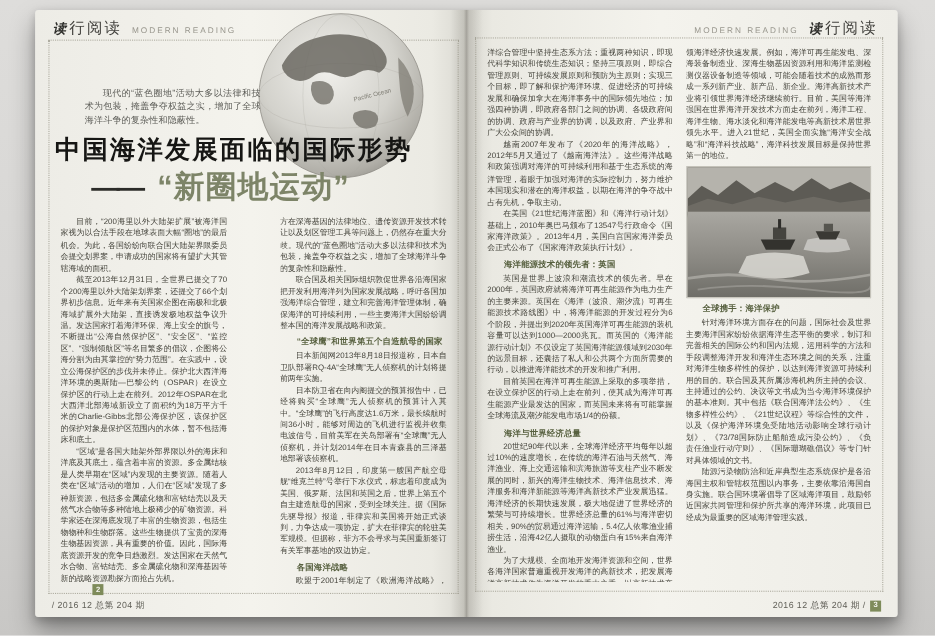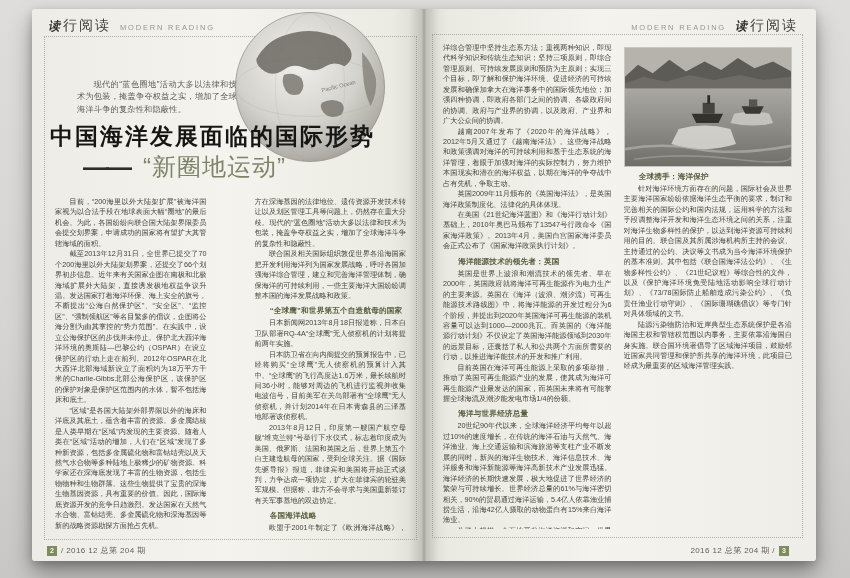--- a/index.html
+++ b/index.html
@@ -45,36 +45,36 @@
   .intro{
     position:absolute;left:20px;top:30px;width:160px;z-index:3;margin:12px;
     font-size:8.2px;line-height:1.5;color:#5c5c57;text-align:justify;text-indent:2em;letter-spacing:.2px;
   }
   .title1{
     position:absolute;left:5px;top:84px;margin:0;z-index:3;
     font-size:23px;font-weight:900;letter-spacing:2px;color:#161614;white-space:nowrap;text-align:center;
   }
   .title2{position:absolute;left:38px;top:114px;z-index:3;display:flex;align-items:center;white-space:nowrap;}
   .dash{font-size:26px;font-weight:900;color:#2c2c29;letter-spacing:-3px;}
-  .t2big{font-size:24px;font-weight:400;color:#7d8468;margin-left:14px;letter-spacing:1px;}
+  .t2big{font-size:28px;font-weight:700;color:#7d8468;margin-left:14px;letter-spacing:1px;}
   
   .cols{position:absolute;display:flex;gap:12px;overflow:hidden;}
   .cols-left{left:10px;right:10px;top:160px;bottom:8px;gap:48px;}
   .cols-right{left:10px;right:10px;top:8px;bottom:8px;justify-content:center;}
   .col{flex:1 1 0;min-width:0;overflow:hidden;}
   .t-p,.t-pc{margin:0;font-size:7.2px;line-height:1.45;text-align:justify;color:#45443c;}
   .t-p{text-indent:2em;}
   .t-h{margin:5px 0 2px;font-size:7.6px;font-weight:bold;color:#57603f;text-indent:2em;letter-spacing:.2px;}
   
   .photo{width:100%;height:120px;margin:4px 0 2px;border:1px solid #c9c7be;box-sizing:border-box;overflow:hidden;background:#8e8c86;}
   .photo svg{display:block;width:100%;height:100%;}
   
   .ftr{position:absolute;bottom:5px;display:flex;align-items:center;gap:4px;z-index:5;}
-  .ftr-left{left:15px;}
-  .ftr-right{right:27px;text-align:center;}
+  .ftr-left{left:15px;flex-direction:column;}
+  .ftr-right{right:15px;text-align:center;}
   .pnum{
     display:inline-flex;align-items:center;justify-content:center;
     width:10px;height:10px;background:#7e8b5a;color:#f4f4ee;font-size:7px;font-weight:bold;
   }
   .issue{font-size:8px;color:#5f5e56;letter-spacing:.4px;}
 </style>
 </head>
 <body>
 
 <div class="scene">
@@ -148,30 +148,32 @@
         <span class="brand-en">MODERN READING</span>
         <span class="logo">读</span>
         <span class="brand">行阅读</span>
       </div>
 
       <div class="frame frame-right">
         <div class="cols cols-right">
           <div class="col">
               <p class="t-pc">洋综合管理中坚持生态系方法；重视两种知识，即现代科学知识和传统生态知识；坚持三项原则，即综合管理原则、可持续发展原则和预防为主原则；实现三个目标，即了解和保护海洋环境、促进经济的可持续发展和确保加拿大在海洋事务中的国际领先地位；加强四种协调，即政府各部门之间的协调、各级政府间的协调、政府与产业界的协调，以及政府、产业界和广大公众间的协调。</p>
               <p class="t-p">越南2007年发布了《2020年的海洋战略》，2012年5月又通过了《越南海洋法》。这些海洋战略和政策强调对海洋的可持续利用和基于生态系统的海洋管理，着眼于加强对海洋的实际控制力，努力维护本国现实和潜在的海洋权益，以期在海洋的争夺战中占有先机，争取主动。</p>
-              <p class="t-p">英国2009年11月颁布的《英国海洋法》，是英国海洋政策制度化、法律化的具体体现。</p>
               <p class="t-p">在美国《21世纪海洋蓝图》和《海洋行动计划》基础上，2010年奥巴马颁布了13547号行政命令《国家海洋政策》。2013年4月，美国白宫国家海洋委员会正式公布了《国家海洋政策执行计划》。</p>
               <p class="t-h">海洋能源技术的领先者：英国</p>
               <p class="t-p">英国是世界上波浪和潮流技术的领先者。早在2000年，英国政府就将海洋可再生能源作为电力生产的主要来源。英国在《海洋（波浪、潮汐流）可再生能源技术路线图》中，将海洋能源的开发过程分为6个阶段，并提出到2020年英国海洋可再生能源的装机容量可以达到1000—2000兆瓦。而英国的《海洋能源行动计划》不仅设定了英国海洋能源领域到2030年的远景目标，还囊括了私人和公共两个方面所需要的行动，以推进海洋能技术的开发和推广利用。</p>
-              <p class="t-p">目前英国在海洋可再生能源上采取的多项举措，推动了英国可再生能源产业的发展，使其成为海洋可再生能源产业最发达的国家，而英国未来将有可能掌握全球海流及潮汐能发电市场1/4的份额。</p>
+              <p class="t-p">目前英国在海洋可再生能源上采取的多项举措，在设立保护区的行动上走在前列，使其成为海洋可再生能源产业最发达的国家，而英国未来将有可能掌握全球海流及潮汐能发电市场1/4的份额。</p>
               <p class="t-h">海洋与世界经济总量</p>
               <p class="t-p">20世纪90年代以来，全球海洋经济平均每年以超过10%的速度增长，在传统的海洋石油与天然气、海洋渔业、海上交通运输和滨海旅游等支柱产业不断发展的同时，新兴的海洋生物技术、海洋信息技术、海洋服务和海洋新能源等海洋高新技术产业发展迅猛。海洋经济的长期快速发展，极大地促进了世界经济的繁荣与可持续增长。世界经济总量的61%与海洋密切相关，90%的贸易通过海洋运输，5.4亿人依靠渔业捕捞生活，沿海42亿人摄取的动物蛋白有15%来自海洋渔业。</p>
               <p class="t-p">为了大规模、全面地开发海洋资源和空间，世界各海洋国家普遍重视开发海洋的高新技术，把发展海洋高新技术作为海洋开发的重中之重，以高新技术产业引</p>
             </div>
           <div class="col">
+            <div>
+                <p class="t-pc">领海洋经济快速发展。例如，海洋可再生能发电、深海装备制造业、深海生物基因资源利用和海洋监测检测仪器设备制造等领域，可能会随着技术的成熟而形成一系列新产业、新产品、新企业。海洋高新技术产业将引领世界海洋经济继续前行。目前，美国等海洋强国在世界海洋开发技术方面走在前列，海洋工程、海洋生物、海水淡化和海洋能发电等高新技术居世界领先水平。进入21世纪，美国全面实施“海洋安全战略”和“海洋科技战略”，海洋科技发展目标是保持世界第一的地位。</p>
+              </div>
             <div class="photo">
               <svg viewBox="0 0 180 140" preserveAspectRatio="none">
                 <defs>
                   <linearGradient id="sea" x1="0" y1="0" x2="0" y2="1">
                     <stop offset="0" stop-color="#a9a7a1"></stop>
                     <stop offset="0.5" stop-color="#8e8c86"></stop>
                     <stop offset="1" stop-color="#6f6e68"></stop>
                   </linearGradient>
                 </defs>
                 <rect width="180" height="52" fill="#b5b3ac"></rect>

